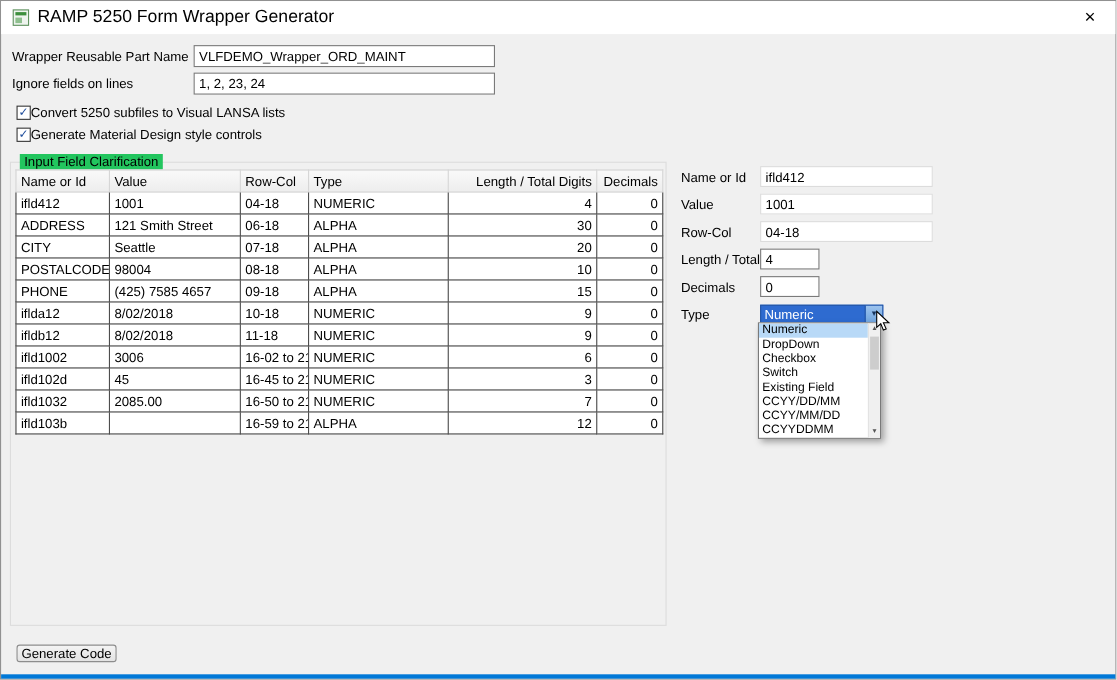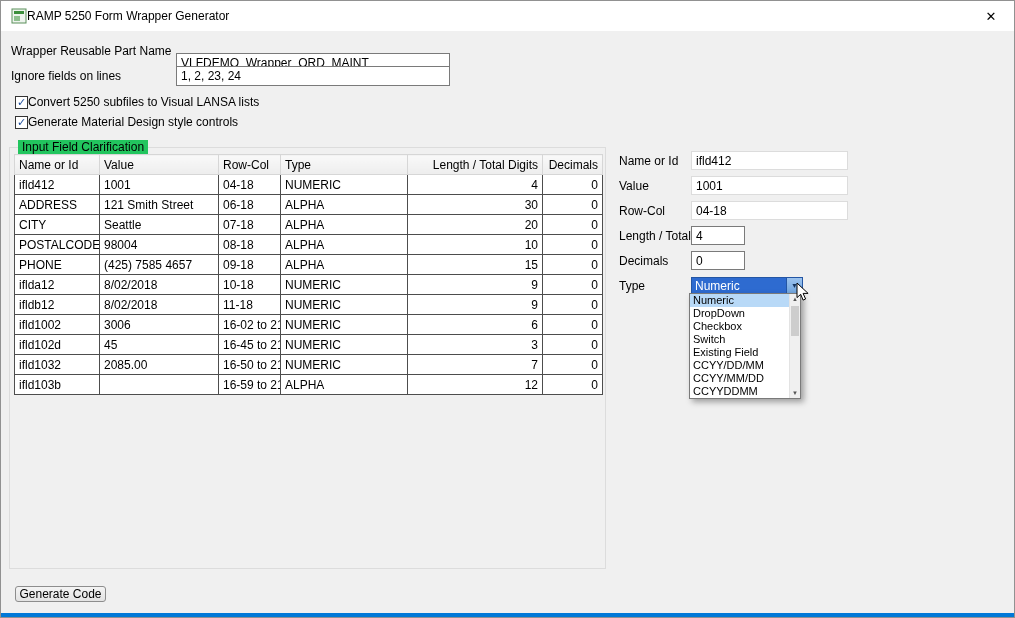--- a/index.html
+++ b/index.html
@@ -7,21 +7,21 @@
   body {
     width:1015px; height:618px; overflow:hidden;
     font-family:"Liberation Sans","DejaVu Sans",sans-serif;
     font-size:12px; color:#000; background:#f0f0f0;
   }
   .window { position:relative; width:1015px; height:618px; border:1px solid #919191; background:#f0f0f0; }
 
   
   .titlebar { position:absolute; left:0; top:0; right:0; height:30px; background:#fff; display:flex; align-items:center; }
   .app-icon { margin-left:10px; flex:0 0 auto; }
-  .title { font-size:12px; white-space:nowrap; }
+  .title { margin-left:7px; font-size:16px; white-space:nowrap; }
   .close-btn { position:absolute; right:0; top:0; width:46px; height:30px; display:flex; align-items:center; justify-content:center; font-size:13px; cursor:default; }
 
   
   .frow-label { position:absolute; left:10px; height:20px; line-height:20px; white-space:nowrap; }
   .tinput { position:absolute; left:175px; width:274px; height:20px; border:1px solid #7a7a7a; background:#fff;
             font-family:inherit; font-size:12px; padding:0 4px; outline:none; }
   .cbgroup { position:absolute; left:14px; top:91px; }
   .cbrow { display:flex; align-items:center; height:20px; }
   .cbbox { width:13px; height:13px; border:1px solid #333; background:#fff; display:inline-flex;
            align-items:center; justify-content:center; font-size:11px; font-weight:bold; color:#1f4e9c; line-height:11px; }
@@ -86,21 +86,21 @@
       <rect x="3" y="3" width="10" height="3" fill="#3c8f3c"></rect>
       <rect x="3" y="8" width="6" height="5" fill="#8ebf8e"></rect>
     </svg>
     <span class="title">RAMP 5250 Form Wrapper Generator</span>
     <div class="close-btn">
       <span>✕</span>
     </div>
   </div>
 
   <span class="frow-label" style="top:40px">Wrapper Reusable Part Name</span>
-  <input class="tinput" style="top: 40px; margin-top: 12px;" value="VLFDEMO_Wrapper_ORD_MAINT">
+  <input class="tinput" style="top: 40px;" value="VLFDEMO_Wrapper_ORD_MAINT">
 
   <span class="frow-label" style="top:65px">Ignore fields on lines</span>
   <input class="tinput" style="top: 65px;" value="1, 2, 23, 24">
 
   <div class="cbgroup">
       <div class="cbrow">
         <span class="cbbox">✓</span>
         <span class="cblabel">Convert 5250 subfiles to Visual LANSA lists</span>
       </div>
       <div class="cbrow">

